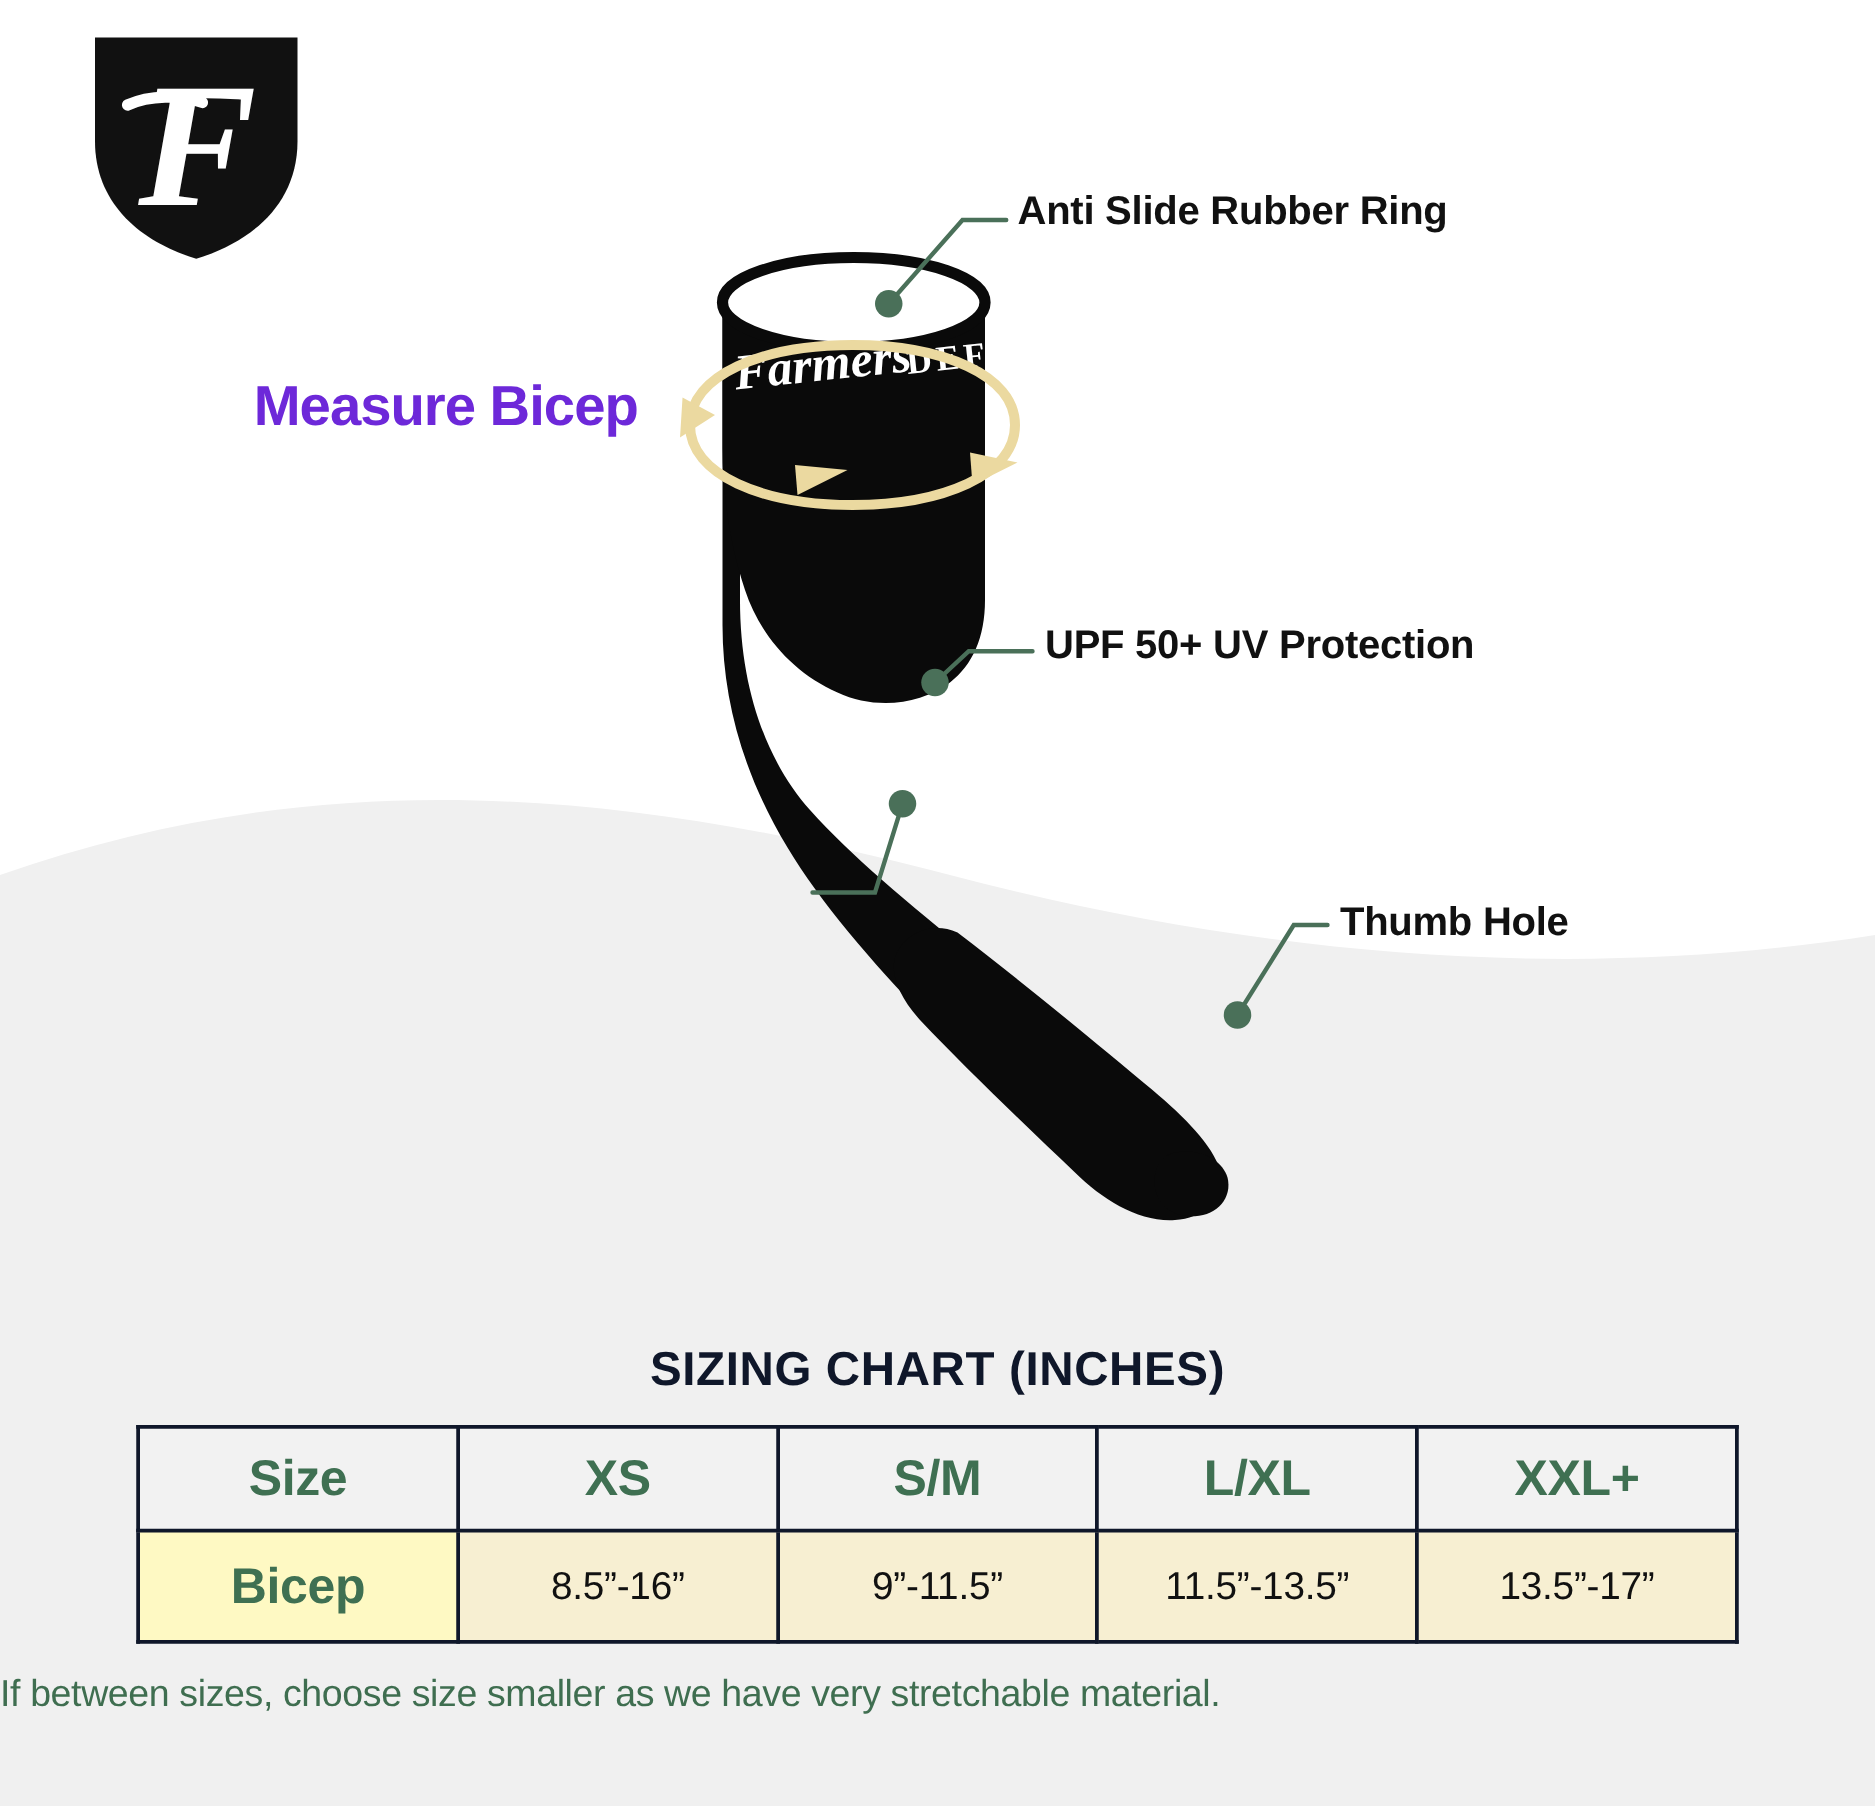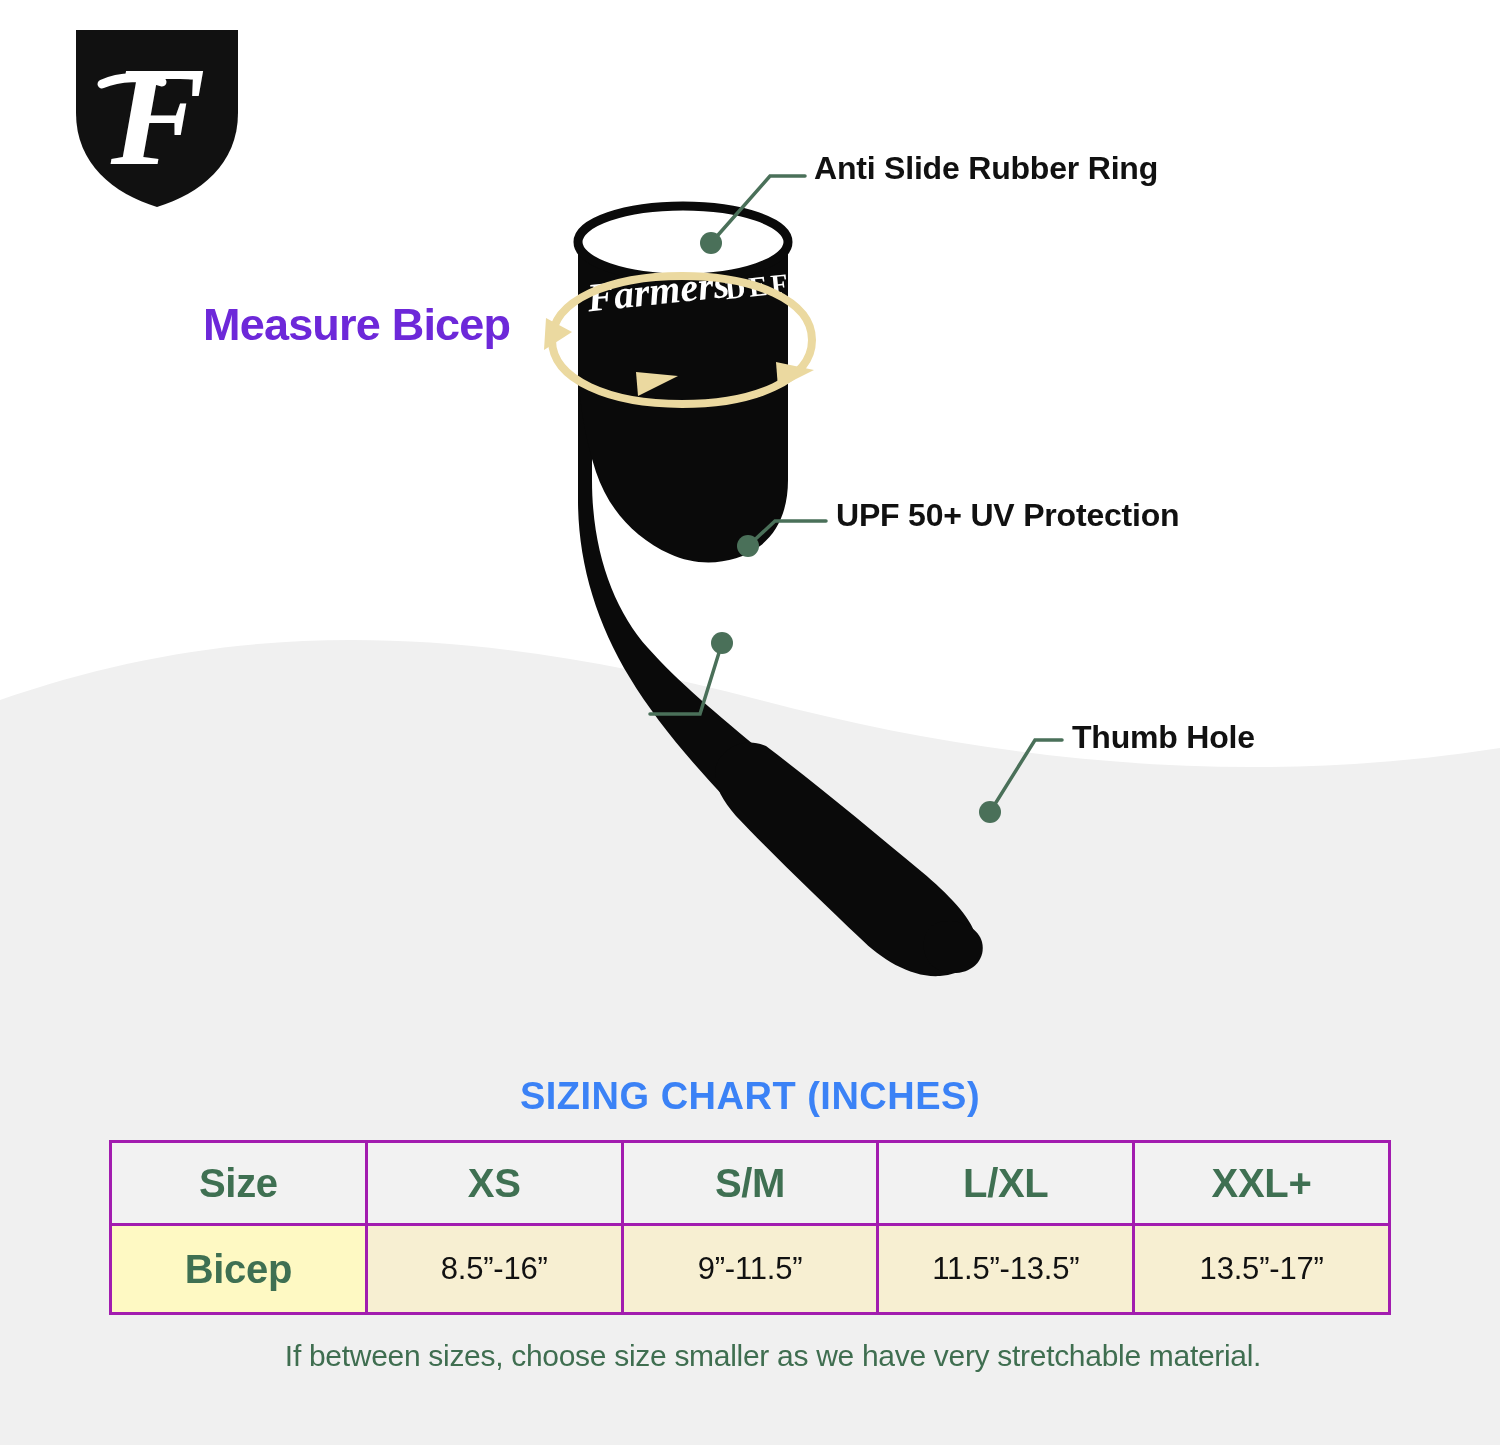--- a/index.html
+++ b/index.html
@@ -86,31 +86,31 @@
     left: 0;
     top: 1075px;
     width: 1500px;
   }
   .chart-title {
     text-align: center;
     font-family: "Liberation Sans", sans-serif;
     font-weight: bold;
     font-size: 38px;
     letter-spacing: 0.5px;
-    color: #3b82f6;
+    color: #0f172a;
     margin: 0 0 22px 0;
   }
   table.size-table {
     margin: 0 auto;
     border-collapse: collapse;
     width: 1282px;
     table-layout: fixed;
   }
   table.size-table td {
-    border: 3px solid #a21caf;
+    border: 3px solid #0f172a;
     text-align: center;
     vertical-align: middle;
     background: #F2F2F2;
   }
   table.size-table tr.header-row td {
     height: 78px;
     font-weight: bold;
     font-size: 40px;
     color: #3F7052;
     letter-spacing: -0.3px;
@@ -125,28 +125,26 @@
     font-weight: bold;
     font-size: 40px;
     color: #3F7052;
     background: #fef9c3;
     letter-spacing: -0.3px;
   }
   table.size-table tr.data-row td.val-cell {
     background: #F7EFD2;
   }
   .chart-note {
-    text-align: center;
     font-family: "Liberation Sans", sans-serif;
     font-weight: normal;
     font-size: 30px;
     color: #3F6E50;
     margin-top: 24px;
     letter-spacing: -0.3px;
-    padding-left: 46px;
   }
 </style>
 </head>
 <body>
 
 <div id="page">
 
   <svg class="bg-wave" viewBox="0 0 1500 1445" preserveAspectRatio="none">
     <path d="M0,700 C240,616 470,624 760,700 C1010,766 1260,786 1500,748 L1500,1445 L0,1445 Z" fill="#F0F0F0"></path>
   </svg>

